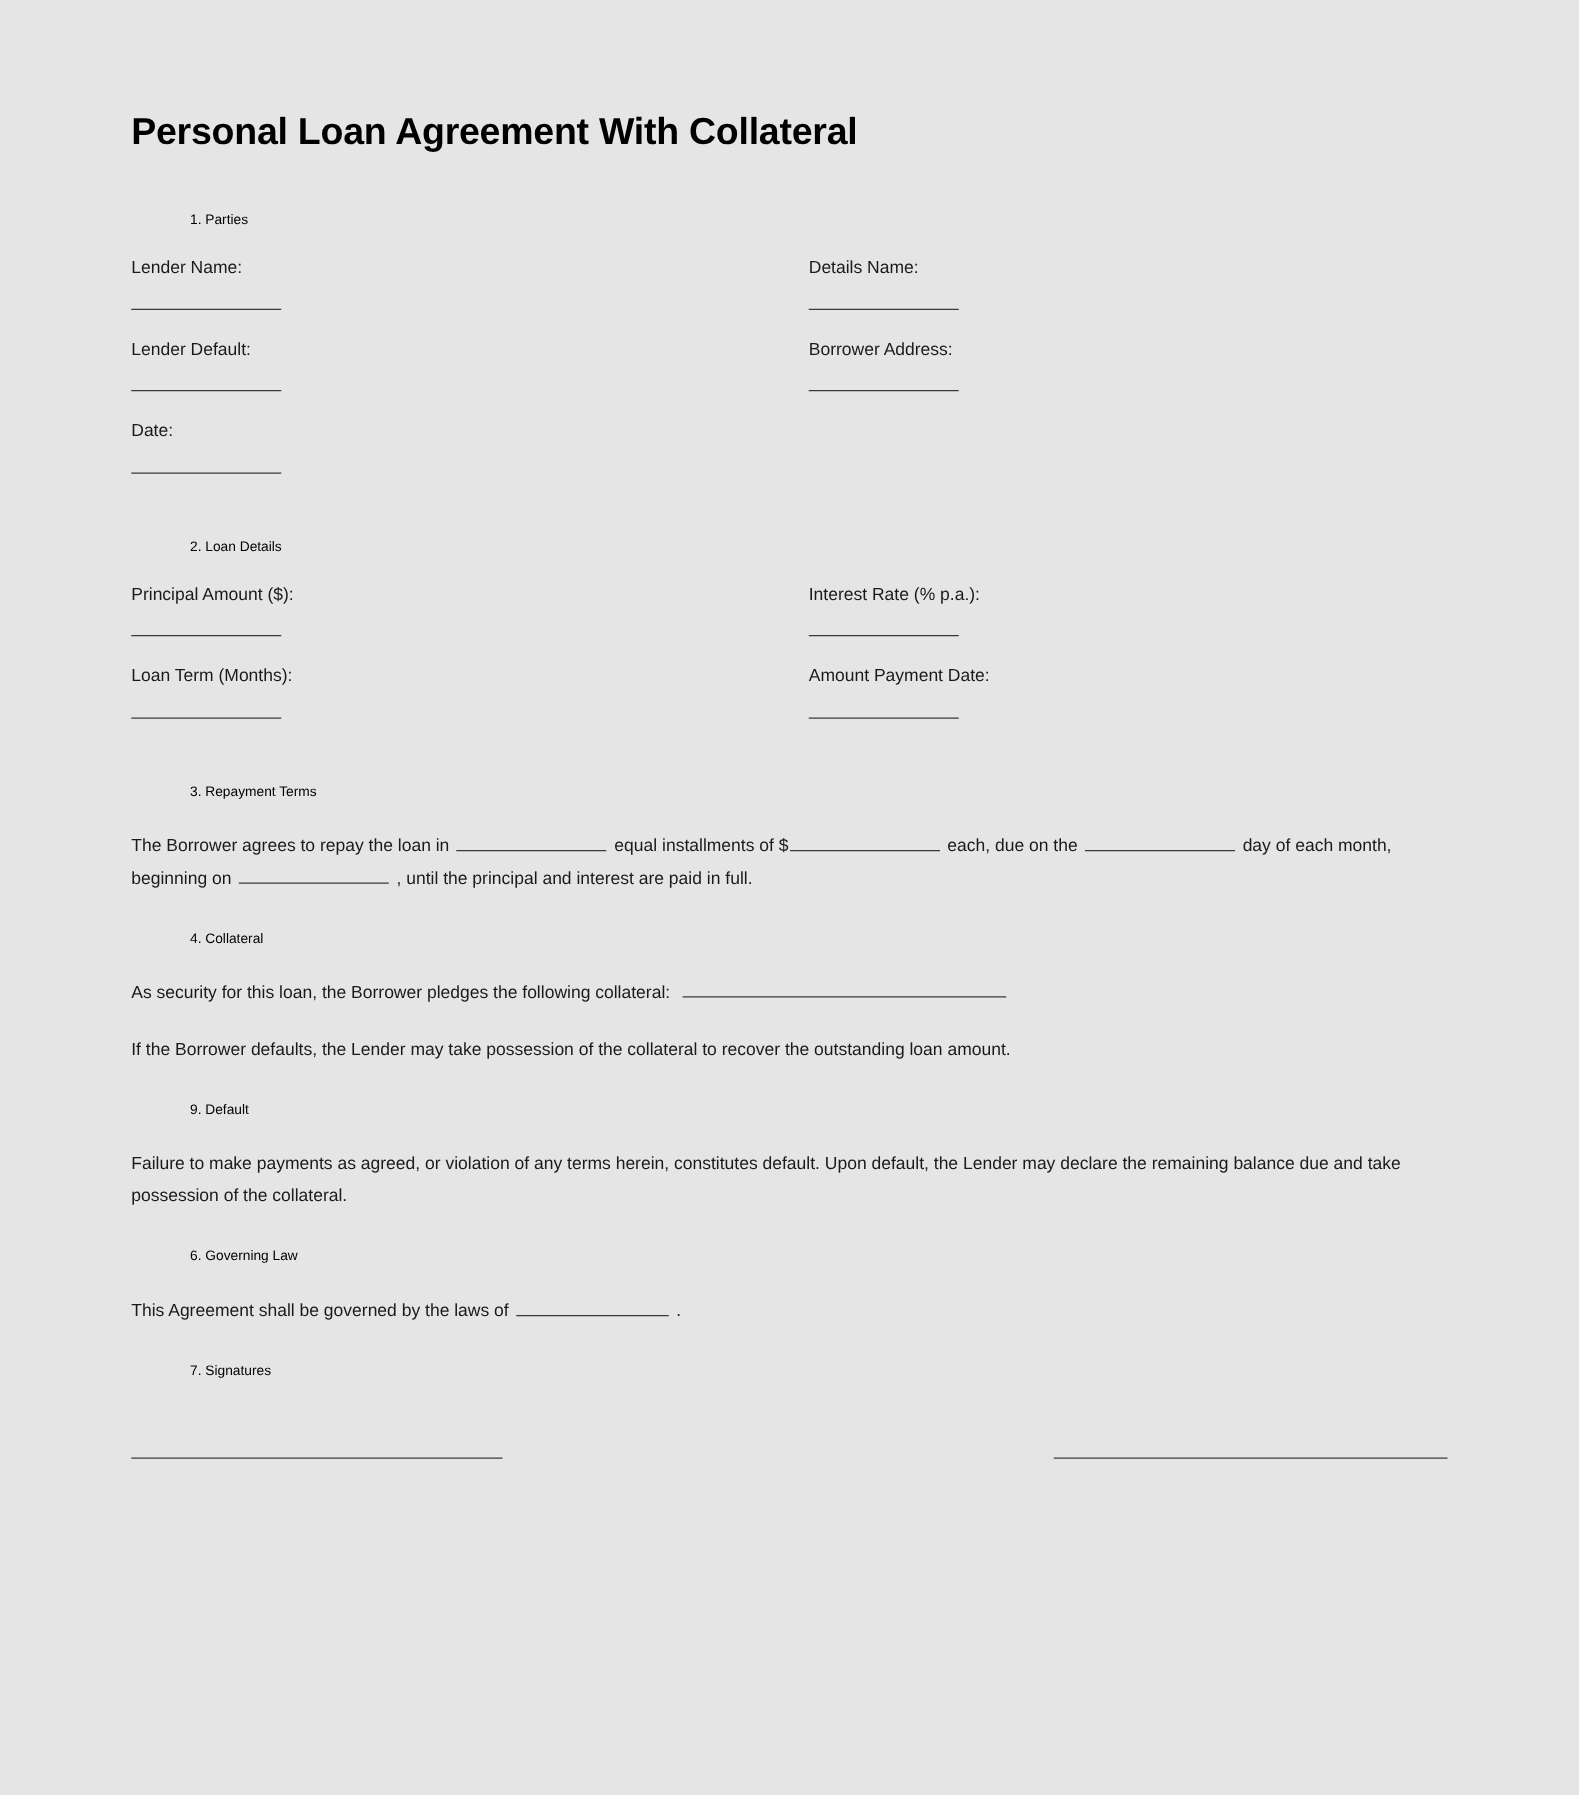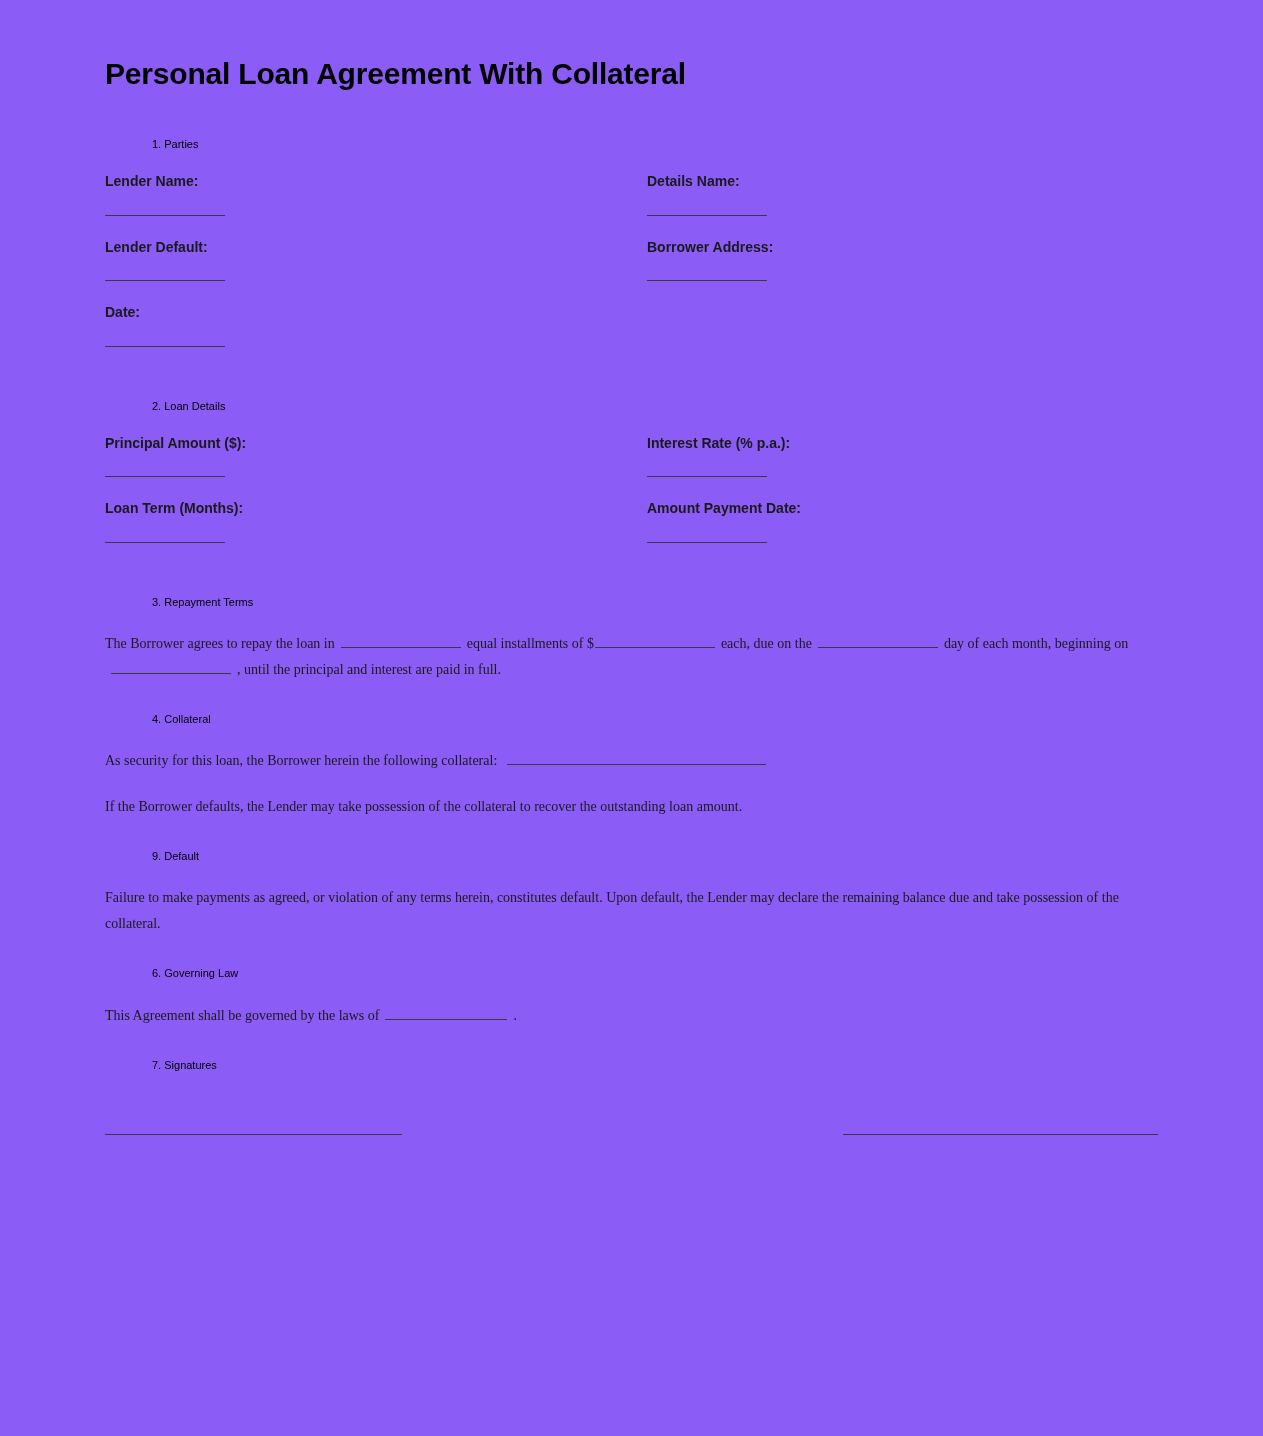--- a/index.html
+++ b/index.html
@@ -13,23 +13,23 @@
     height: 1436px;
     font-family: "Liberation Sans", sans-serif;
     color: #1a1a1a;
     -webkit-font-smoothing: antialiased;
   }
 
   .page {
     position: relative;
     width: 1263px;
     height: 1436px;
-    background: #8b5cf6;
+    background: #e5e5e5;
     box-sizing: border-box;
-    padding: 56px 105px 0 105px;
+    padding: 88px 105px 0 105px;
   }
 
   .doc-title {
     font-size: 30px;
     font-weight: bold;
     letter-spacing: -0.2px;
     line-height: 1.2;
     margin: 0 0 0 0;
     color: #000000;
   }
@@ -47,21 +47,20 @@
   }
 
   
   .sp-title-to-s1 { height: 46px; }
   .sp-head-to-body { height: 22px; }
   .sp-block { height: 30px; }
 
   .two-col {
     display: flex;
     width: 100%;
-    font-weight: bold;
   }
   .col {
     width: 542px;
     flex: 0 0 542px;
   }
 
   .field-label {
     font-size: 14px;
     line-height: 1.25;
     color: #1a1a1a;
@@ -75,21 +74,20 @@
   }
 
   .field-group {
     margin-bottom: 23px;
   }
 
   .body-text {
     font-size: 14px;
     line-height: 26px;
     color: #1a1a1a;
-    font-family: Liberation Serif, serif;
   }
 
   .body-text + .body-text {
     margin-top: 20px;
   }
 
   
   .blank {
     display: inline-block;
     vertical-align: baseline;
@@ -219,21 +217,21 @@
     <div class="body-text"><span>The Borrower agrees to repay the loan in</span><span class="blank blank-120"></span><span>equal installments of $</span><span class="blank blank-120 blank-nolead"></span><span>each, due on the</span><span class="blank blank-120"></span><span>day of each month, beginning on</span><span class="blank blank-120"></span><span>, until the principal and interest are paid in full.</span></div>
   </div>
 
   <div class="sp-block"></div>
 
   <div class="section">
     <div class="section-heading">4. Collateral</div>
 
     <div class="sp-head-to-body"></div>
 
-    <div class="body-text"><span>As security for this loan, the Borrower herein the following collateral:</span><span class="blank blank-259"></span></div>
+    <div class="body-text"><span>As security for this loan, the Borrower pledges the following collateral:</span><span class="blank blank-259"></span></div>
 
     <div class="body-text">If the Borrower defaults, the Lender may take possession of the collateral to recover the outstanding loan amount.</div>
   </div>
 
   <div class="sp-block"></div>
 
   <div class="section">
     <div class="section-heading">9. Default</div>
 
     <div class="sp-head-to-body"></div>

